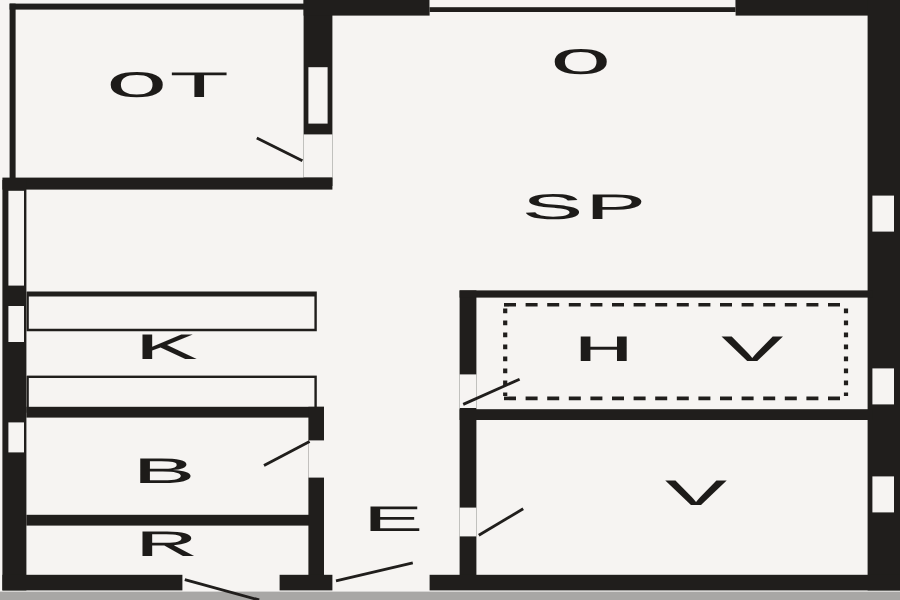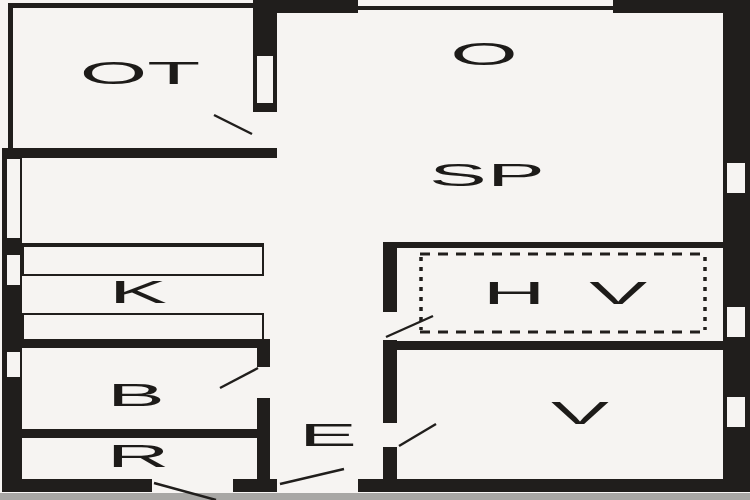--- a/index.html
+++ b/index.html
@@ -1,19 +1,19 @@
 <!DOCTYPE html>
 <html style="--wall: #201e1c; --background: #f6f4f2; --label: #1d1b19; --bottom-strip: #a8a7a5;"><head>
 <meta charset="utf-8">
 <style>
   html,body{margin:0;padding:0;background:#fff;}
   .plan{
     position:relative;width:750px;height:500px;overflow:hidden;
     background:var(--background,#f6f4f2);
-    font-family:Liberation Sans, sans-serif;
+    font-family:Liberation Mono, monospace;
   }
   .wall{position:absolute;background:var(--wall,#201e1c);}
   .win{position:absolute;background:var(--background,#f6f4f2);}
   .band{position:absolute;background:var(--background,#f6f4f2);
         border:2px solid var(--wall,#201e1c);box-sizing:border-box;}
   .lbl{
     position:absolute;color:var(--label,#1d1b19);
     font-size:31px;font-weight:400;line-height:1;white-space:nowrap;
     transform:translate(-50%,-50%) scaleX(2.8);
   }

